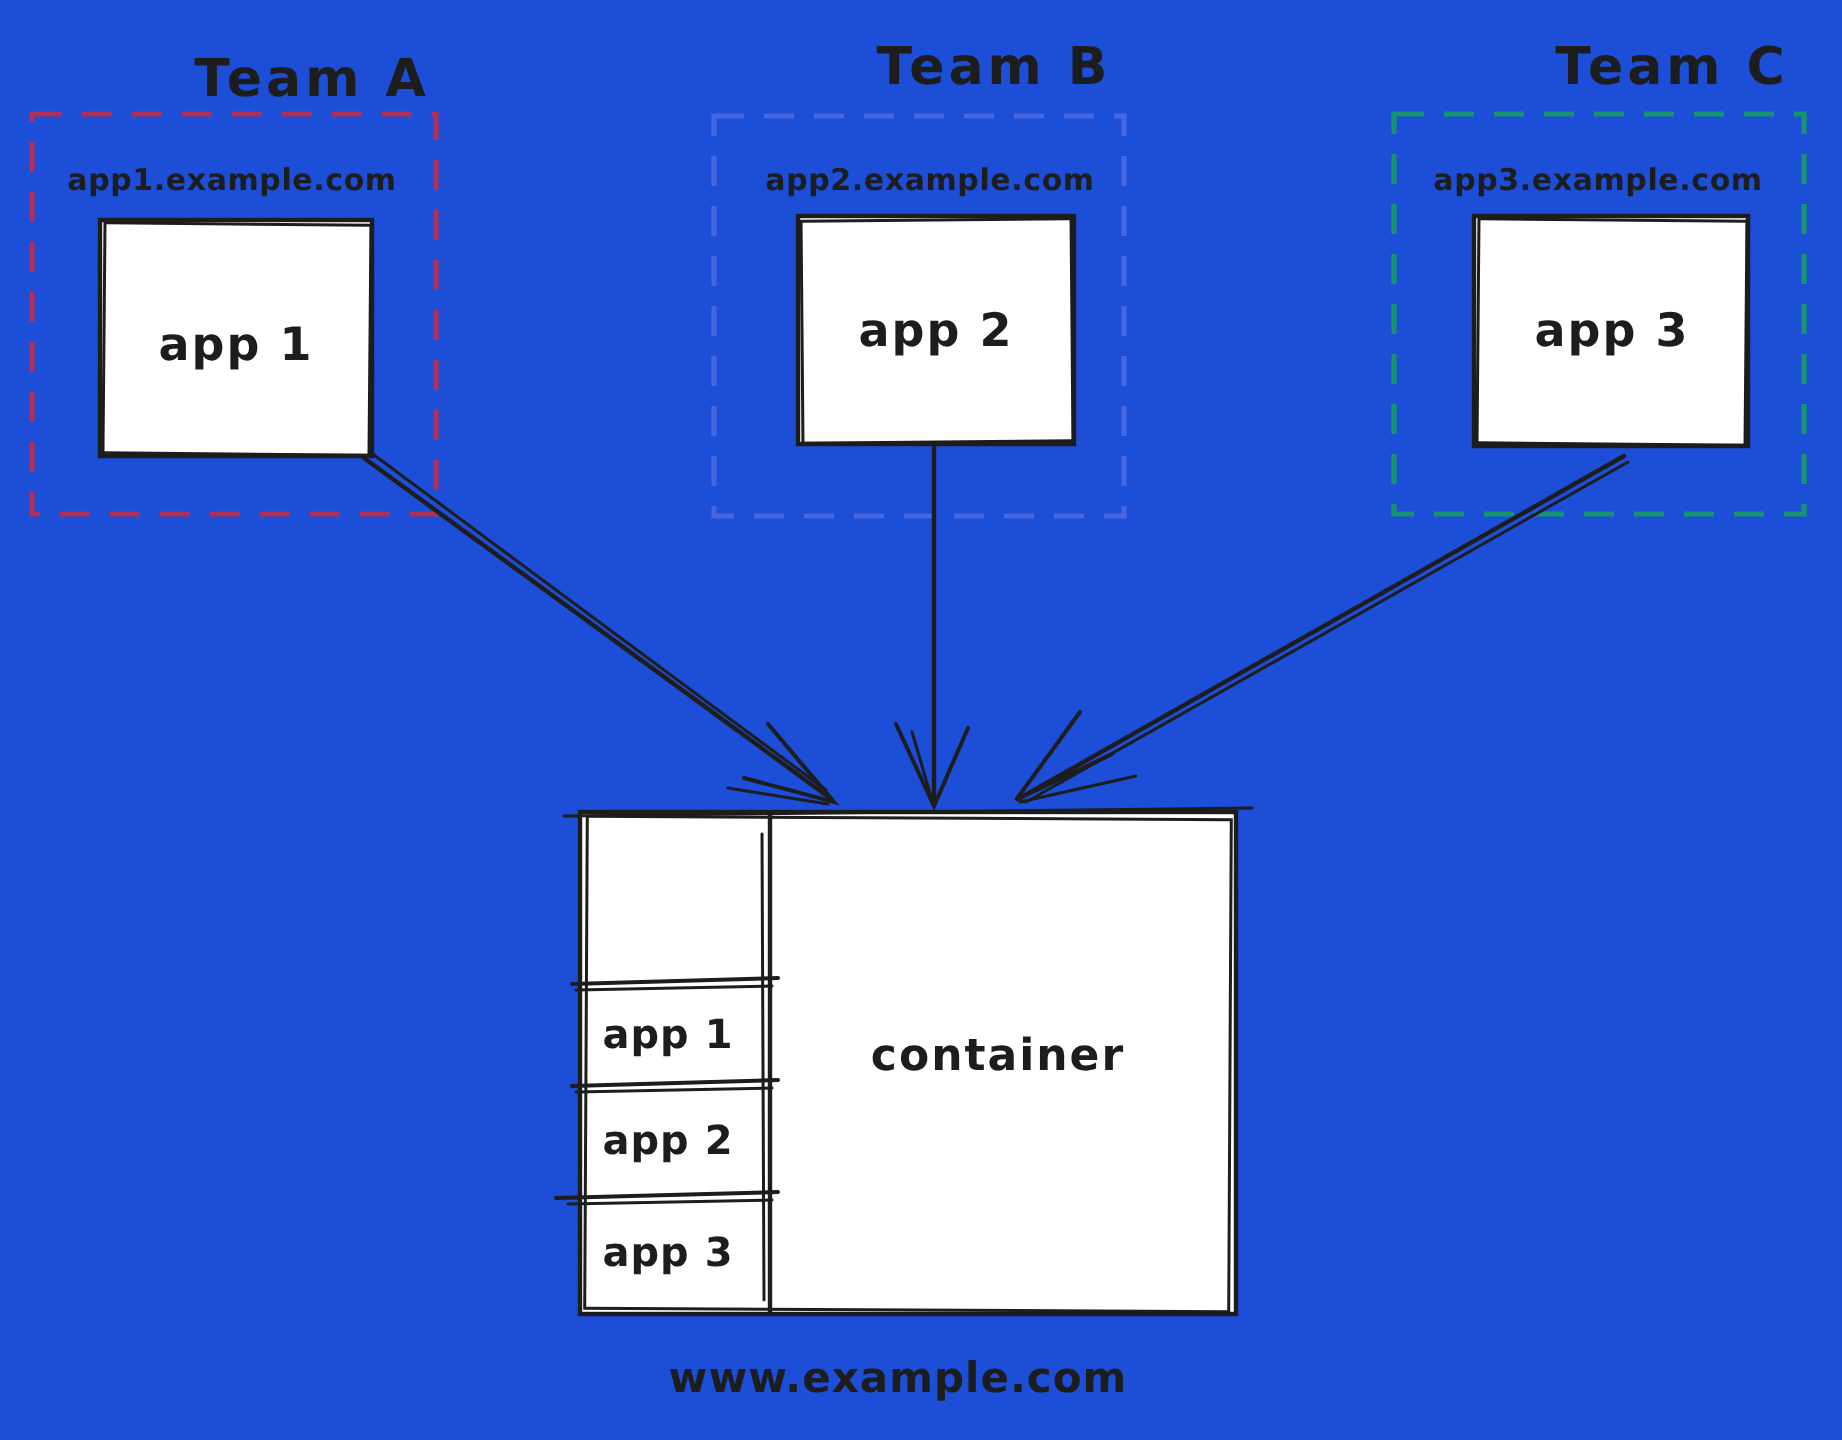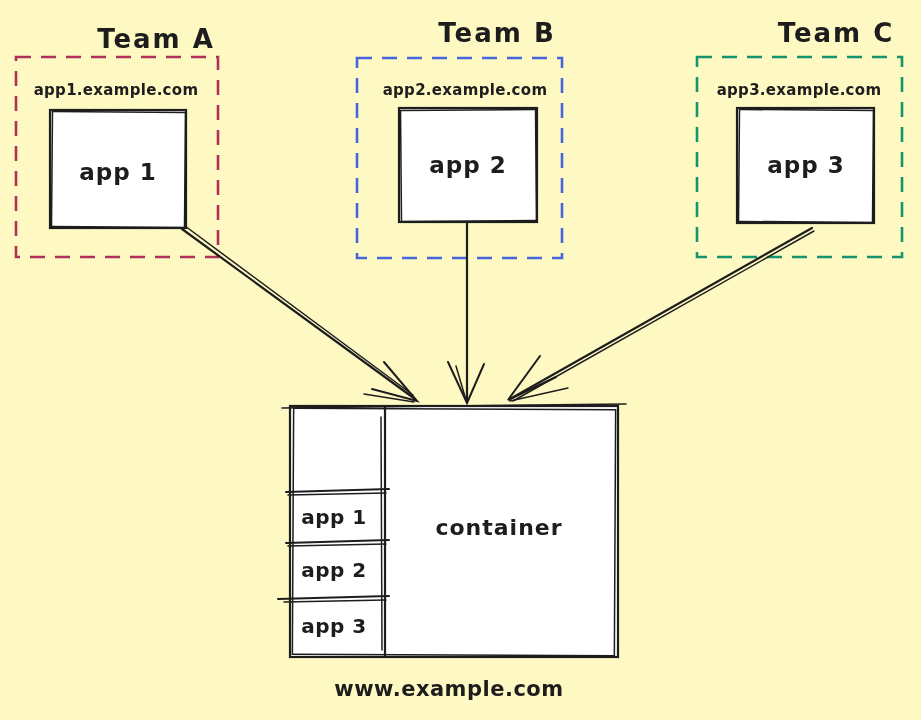--- a/index.html
+++ b/index.html
@@ -7,21 +7,21 @@
     padding: 0;
     background: #ffffff;
     width: 921px;
     height: 720px;
     overflow: hidden;
   }
   #stage {
     position: relative;
     width: 921px;
     height: 720px;
-    background: #fef9c3;
+    background: #1d4ed8;
   }
   svg { display: block; }
 
   
   .ink  { stroke: #1d1d1d; fill: none; stroke-linecap: round; }
   .w2   { stroke-width: 2; }
   .w22  { stroke-width: 2.2; }
   .w15  { stroke-width: 1.5; }
   .boxfill { fill: #ffffff; }
 

